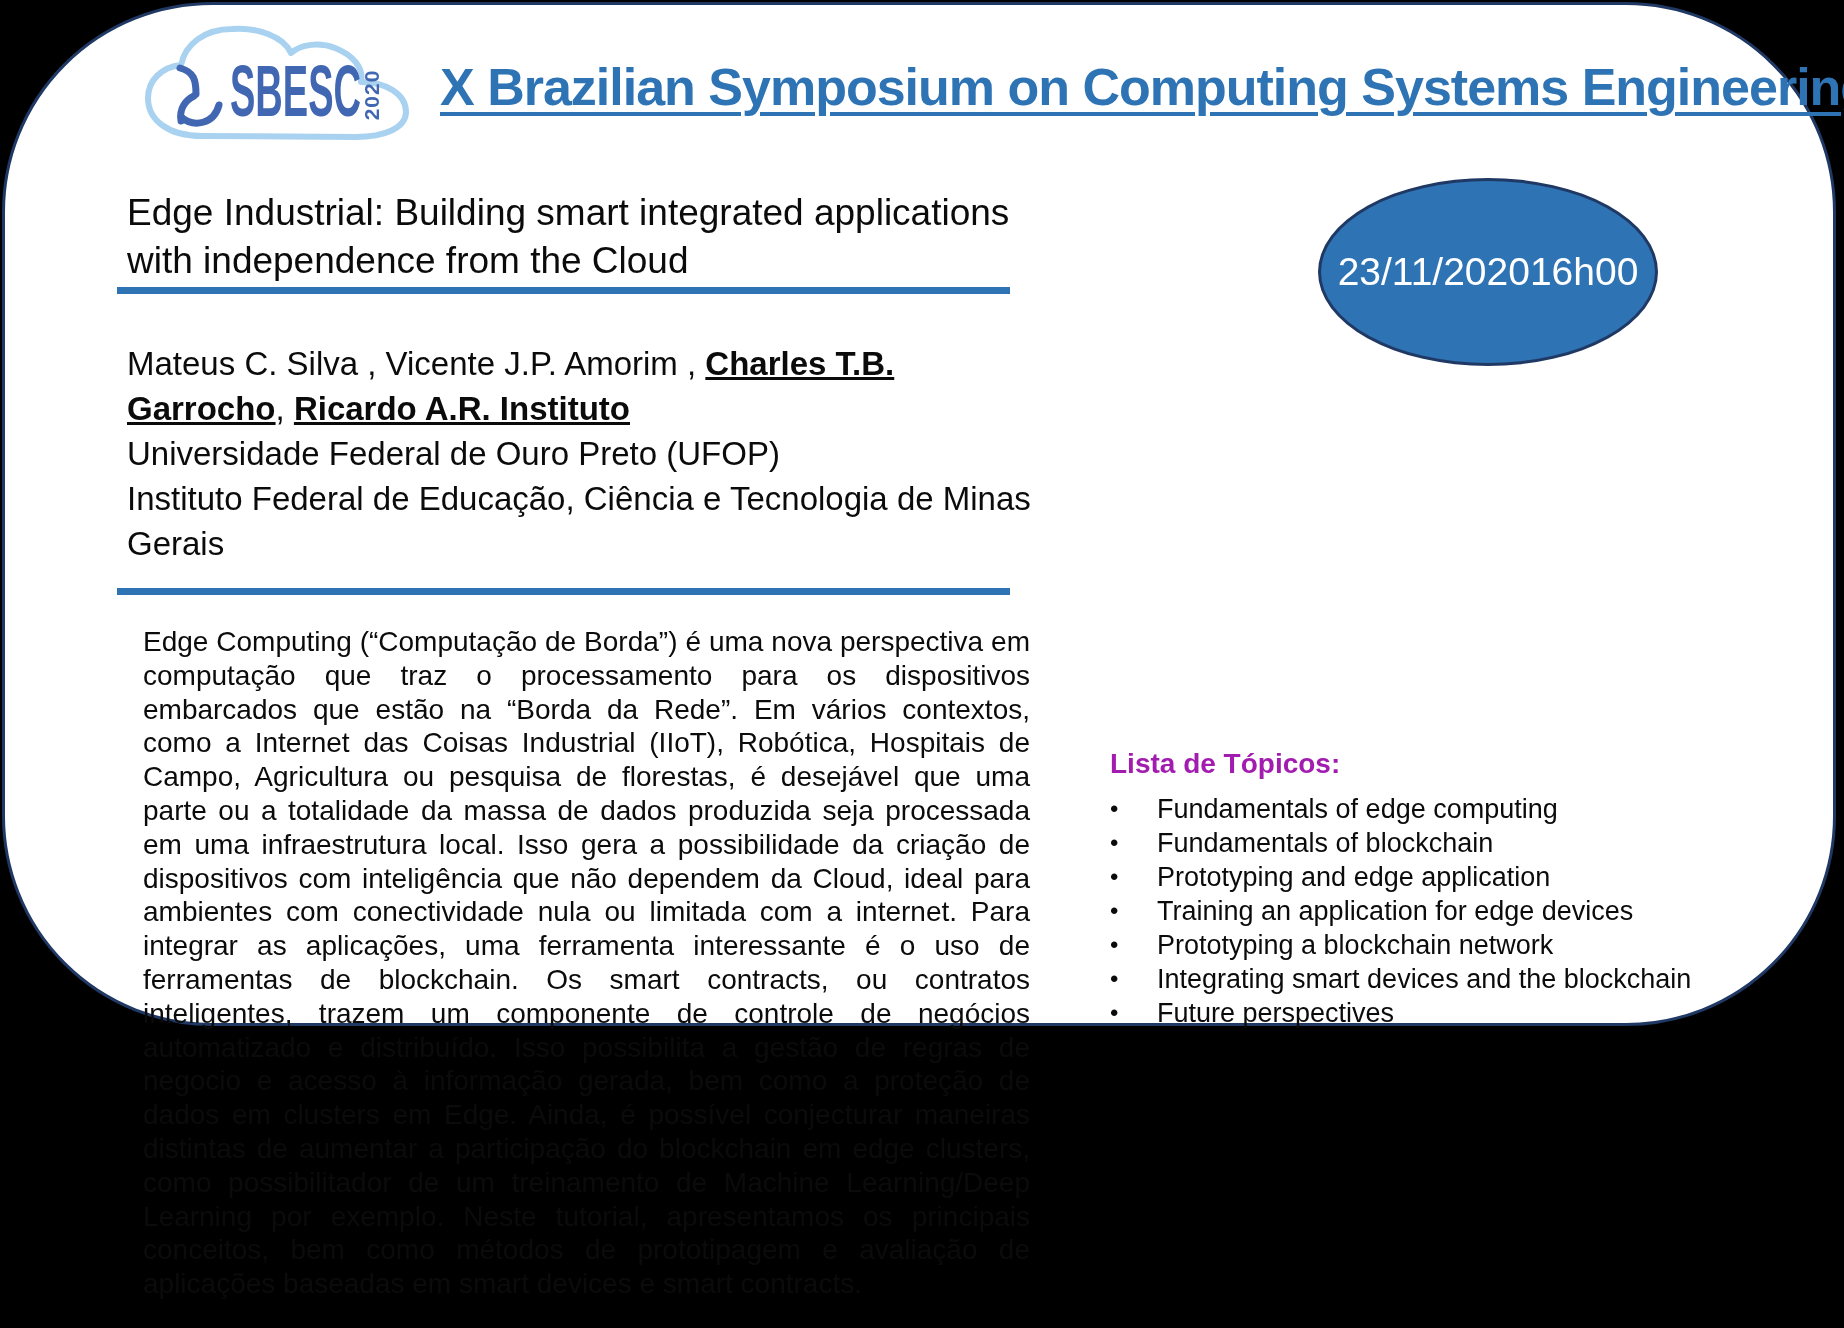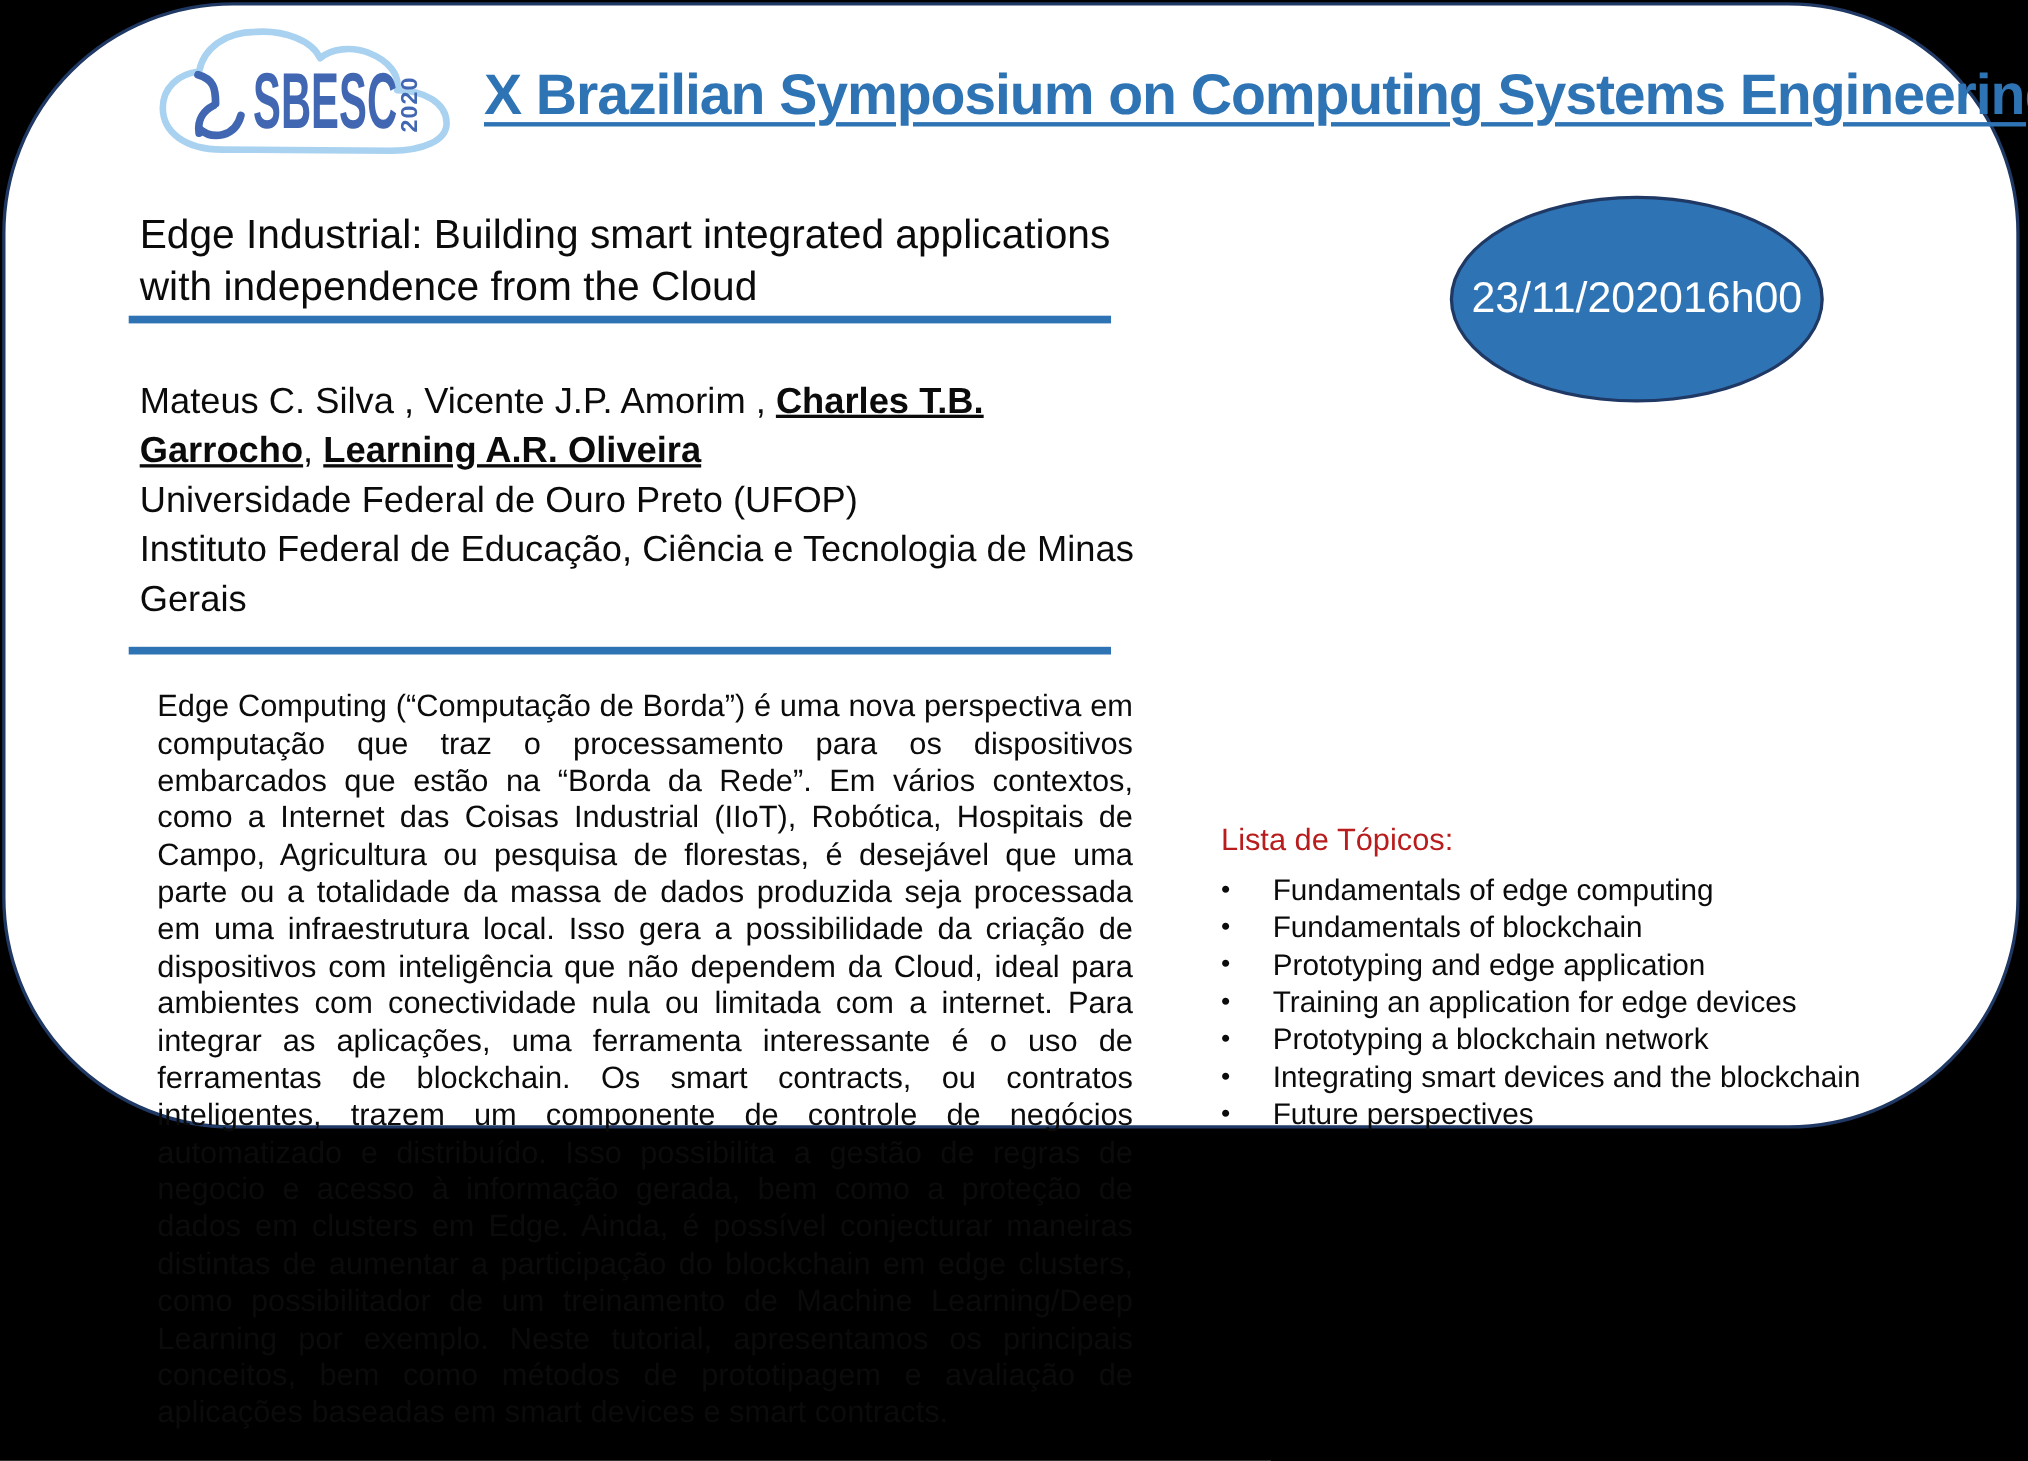--- a/index.html
+++ b/index.html
@@ -59,21 +59,21 @@
     border-radius:50%;
     box-sizing:border-box;
     display:flex;align-items:center;justify-content:center;
     color:#ffffff;
     font-size:39px;line-height:48px;
   }
   .topics{
     position:absolute;left:1105px;top:743px;width:660px;
   }
   .topics-heading{
-    font-size:28px;color:#b91c1c;margin:0 0 12px 0;font-weight:normal;
+    font-size:28px;color:#a21caf;margin:0 0 12px 0;font-weight:bold;
   }
   .topics-list{
     list-style:none;margin:0;padding:0;
     font-size:27px;line-height:34px;color:#0b0b0b;
   }
   .topics-list li{display:flex;}
   .bullet{width:47px;flex:none;font-size:24px;}
 </style>
 </head>
 <body>
@@ -91,21 +91,21 @@
     <text transform="translate(241,75) rotate(-90)" text-anchor="middle" font-size="21" font-weight="bold" letter-spacing="1" fill="#4167b2" font-family="Liberation Sans, sans-serif">2020</text>
   </svg>
 
   <div class="symposium-header">X Brazilian Symposium on Computing Systems Engineering</div>
 
   <h1 class="talk-title">Edge Industrial: Building smart integrated applications with independence from the Cloud</h1>
 
   <div class="divider divider-1"></div>
 
   <div class="authors-block">
-    <p class="affiliation"><span>Mateus C. Silva , Vicente J.P. Amorim , </span><span class="author-em">Charles T.B. Garrocho</span><span>, </span><span class="author-em">Learning A.R. Oliveira</span></p>
+    <p class="affiliation"><span>Mateus C. Silva , Vicente J.P. Amorim , </span><span class="author-em">Charles T.B. Garrocho</span><span>, </span><span class="author-em">Ricardo A.R. Instituto</span></p>
     <p class="affiliation">Universidade Federal de Ouro Preto (UFOP)</p>
     <p class="affiliation">Instituto Federal de Educação, Ciência e Tecnologia de Minas Gerais</p>
   </div>
 
   <div class="divider divider-2"></div>
 
   <p class="abstract">Edge Computing (“Computação de Borda”) é uma nova perspectiva em computação que traz o processamento para os dispositivos embarcados que estão na “Borda da Rede”. Em vários contextos, como a Internet das Coisas Industrial (IIoT), Robótica, Hospitais de Campo, Agricultura ou pesquisa de florestas, é desejável que uma parte ou a totalidade da massa de dados produzida seja processada em uma infraestrutura local. Isso gera a possibilidade da criação de dispositivos com inteligência que não dependem da Cloud, ideal para ambientes com conectividade nula ou limitada com a internet. Para integrar as aplicações, uma ferramenta interessante é o uso de ferramentas de blockchain. Os smart contracts, ou contratos inteligentes, trazem um componente de controle de negócios automatizado e distribuído. Isso possibilita a gestão de regras de negocio e acesso à informação gerada, bem como a proteção de dados em clusters em Edge. Ainda, é possível conjecturar maneiras distintas de aumentar a participação do blockchain em edge clusters, como possibilitador de um treinamento de Machine Learning/Deep Learning por exemplo. Neste tutorial, apresentamos os principais conceitos, bem como métodos de prototipagem e avaliação de aplicações baseadas em smart devices e smart contracts.</p>
 
   <div class="session-ellipse">
     <div>23/11/2020</div>

